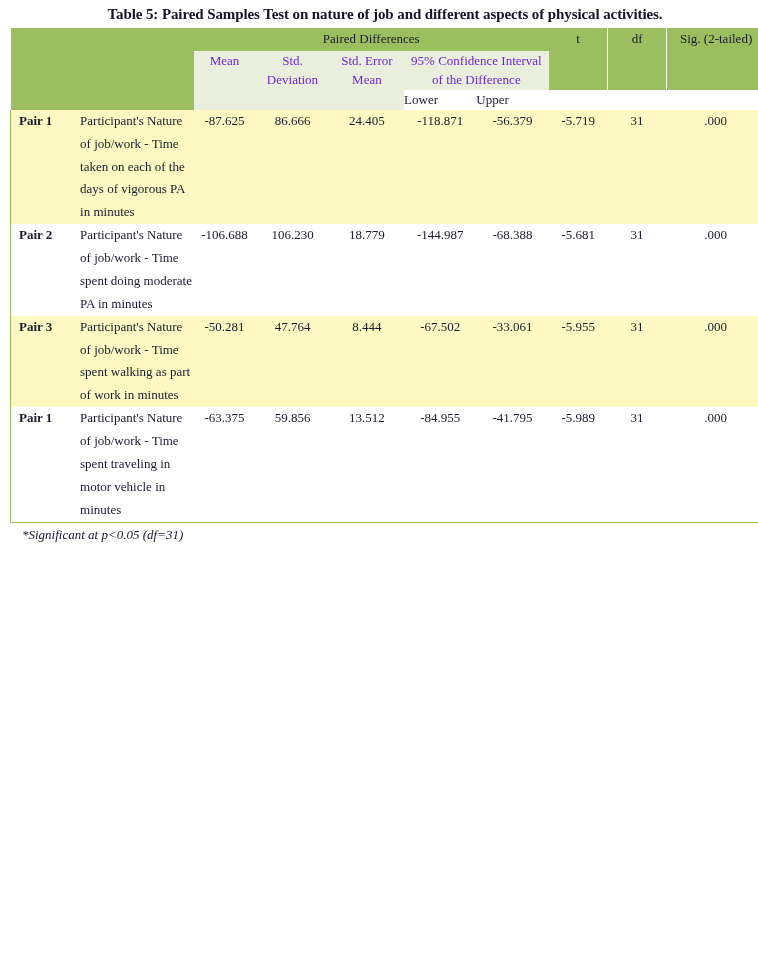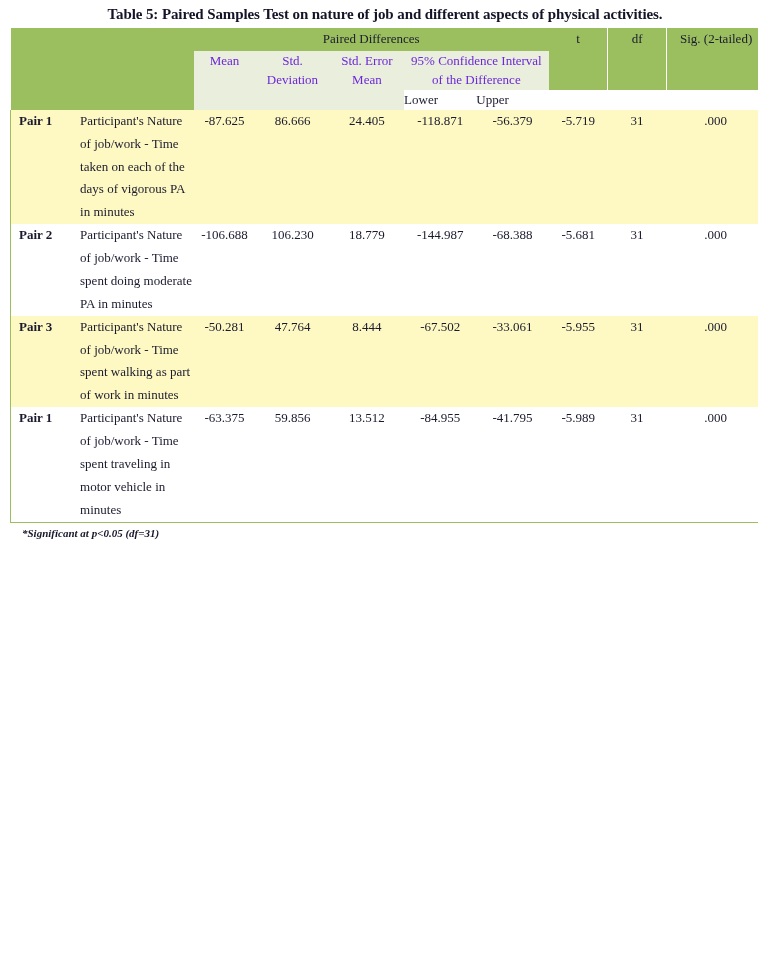--- a/index.html
+++ b/index.html
@@ -107,22 +107,22 @@
   tr.last-row td.body-cell {
     border-bottom: 1.5px solid #9bbf5f;
   }
 
   
   td.edge-l { border-left: 1.5px solid #9bbf5f; }
   td.edge-r { border-right: 1.5px solid #9bbf5f; }
   tr.hd-top-row td { border-top: 1.5px solid #9bbf5f; }
 
   .footnote {
-    font-size: 11px;
-    font-weight: bold;
+    font-size: 13px;
+    font-weight: normal;
     font-style: italic;
     padding: 4px 0 0 12px;
     color: #17172c;
   }
 </style>
 </head>
 <body>
 
 <div class="page">
 

